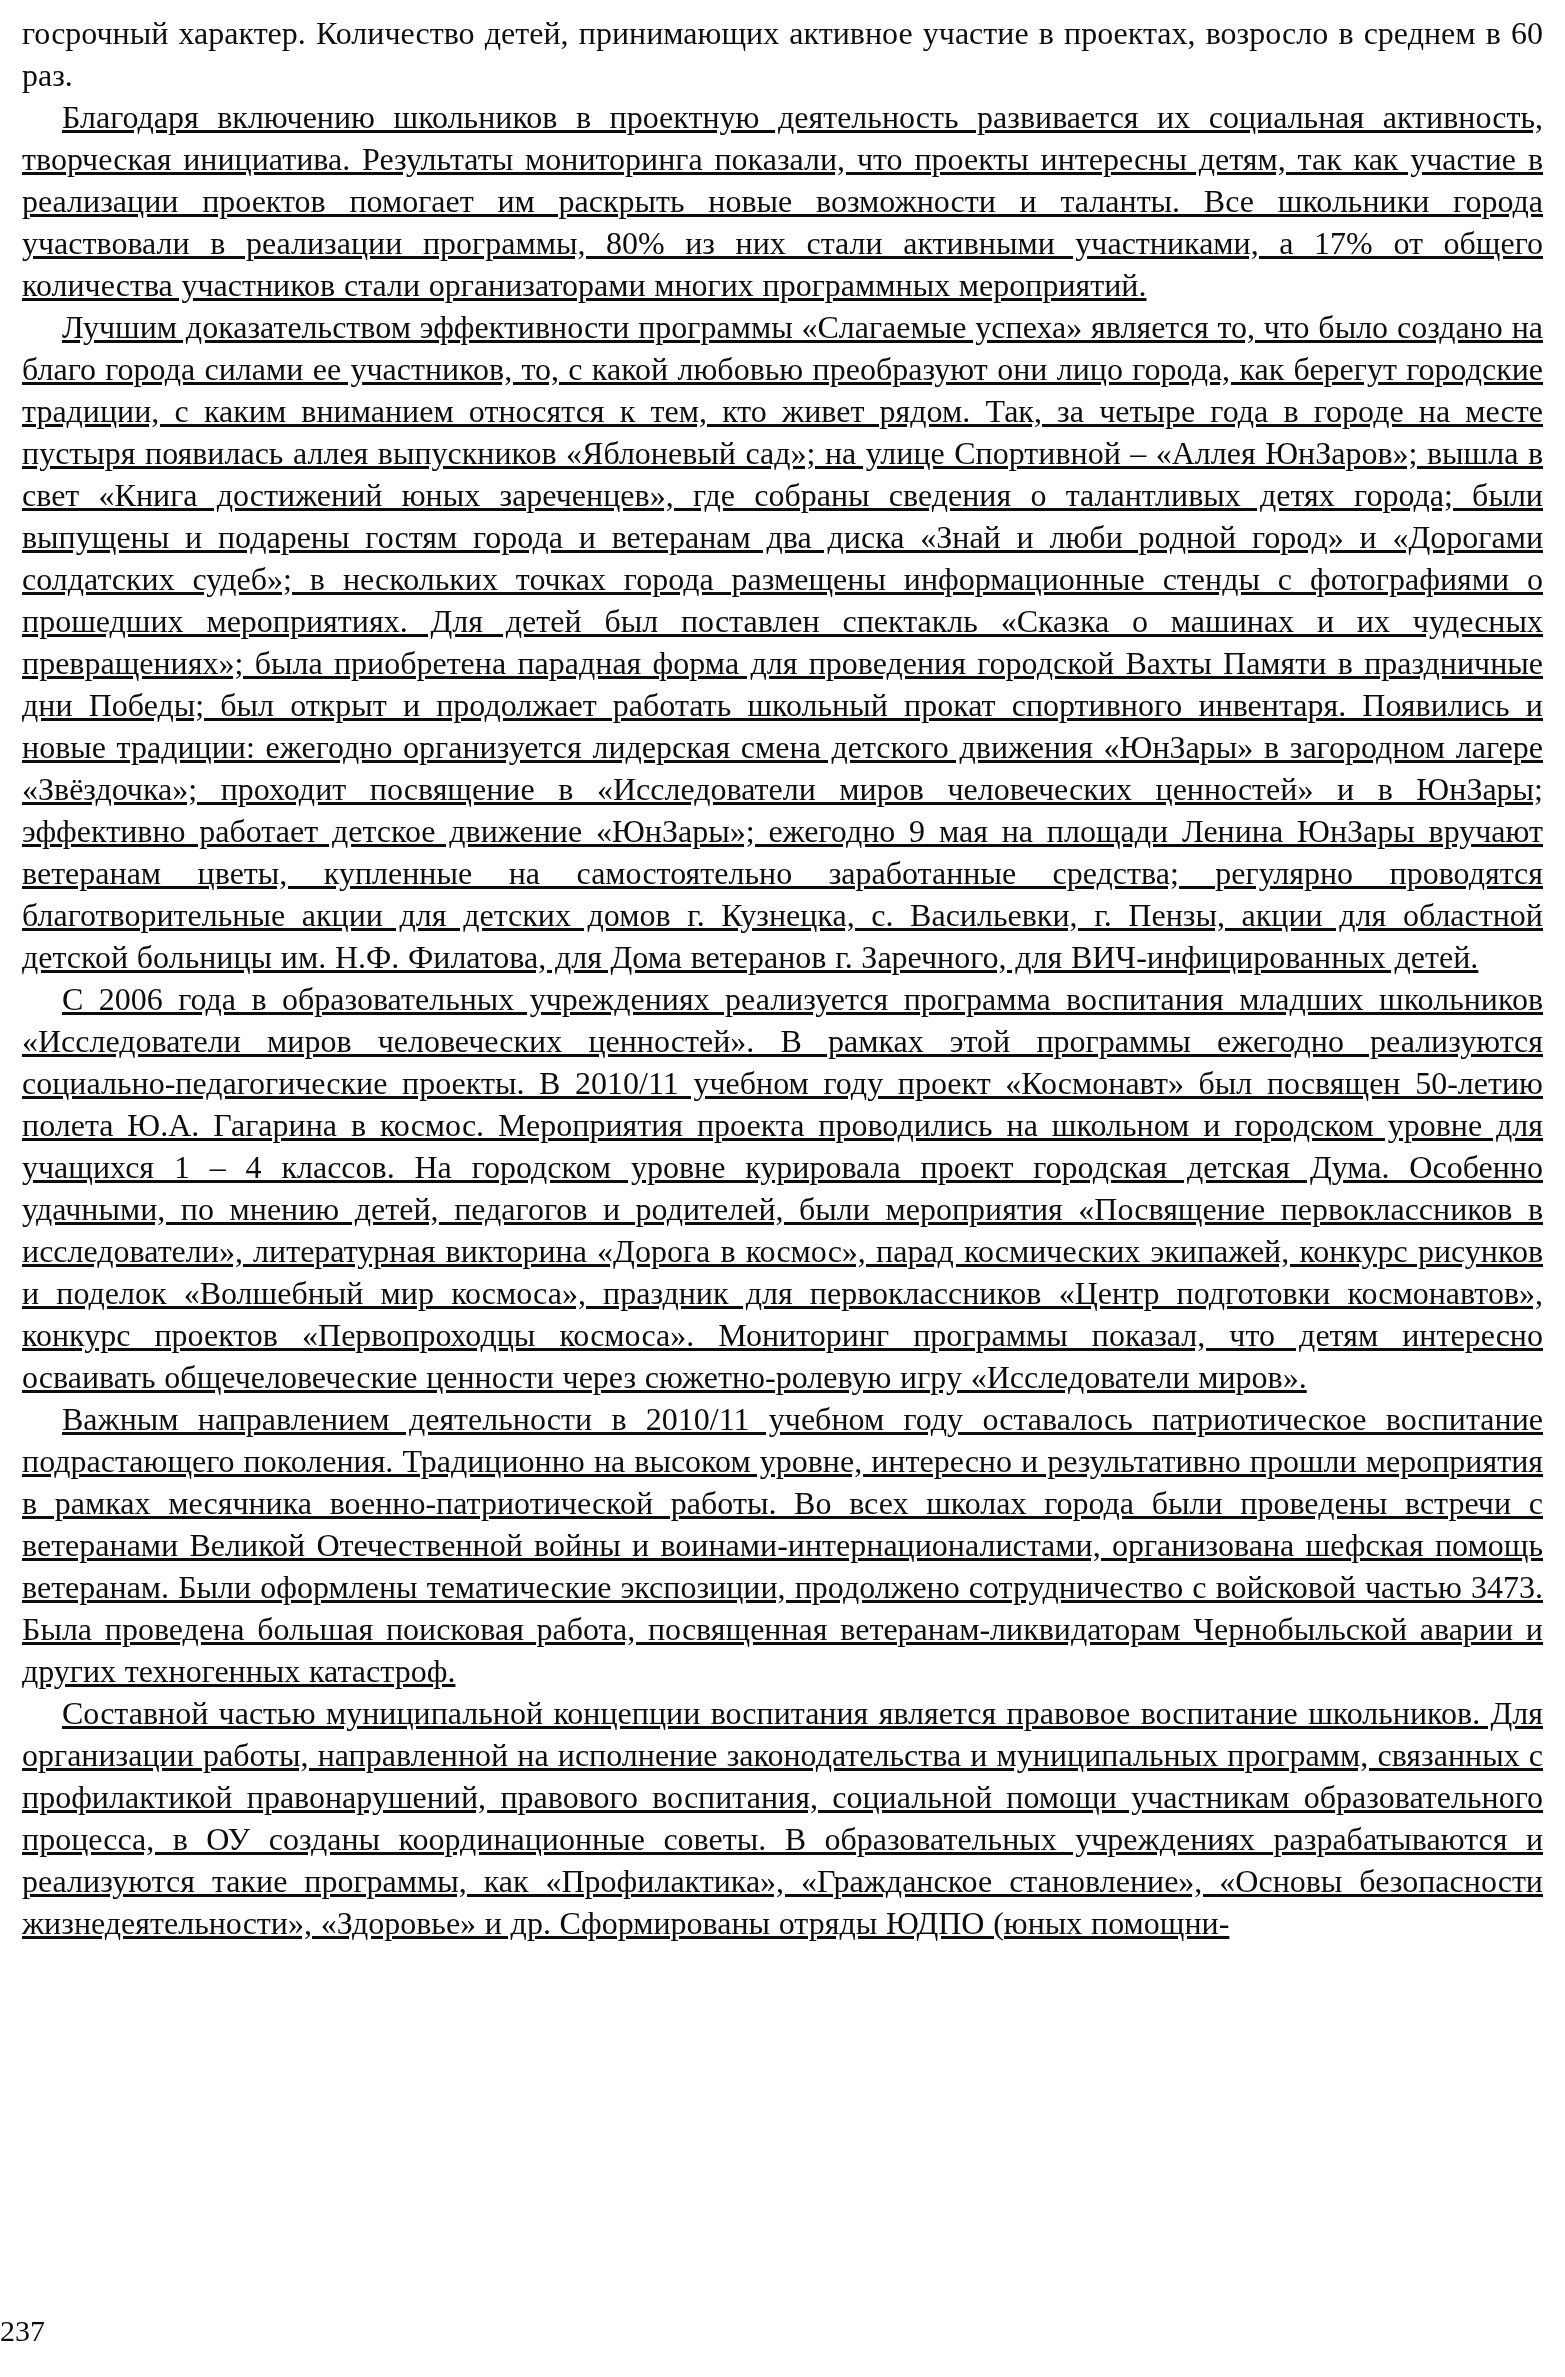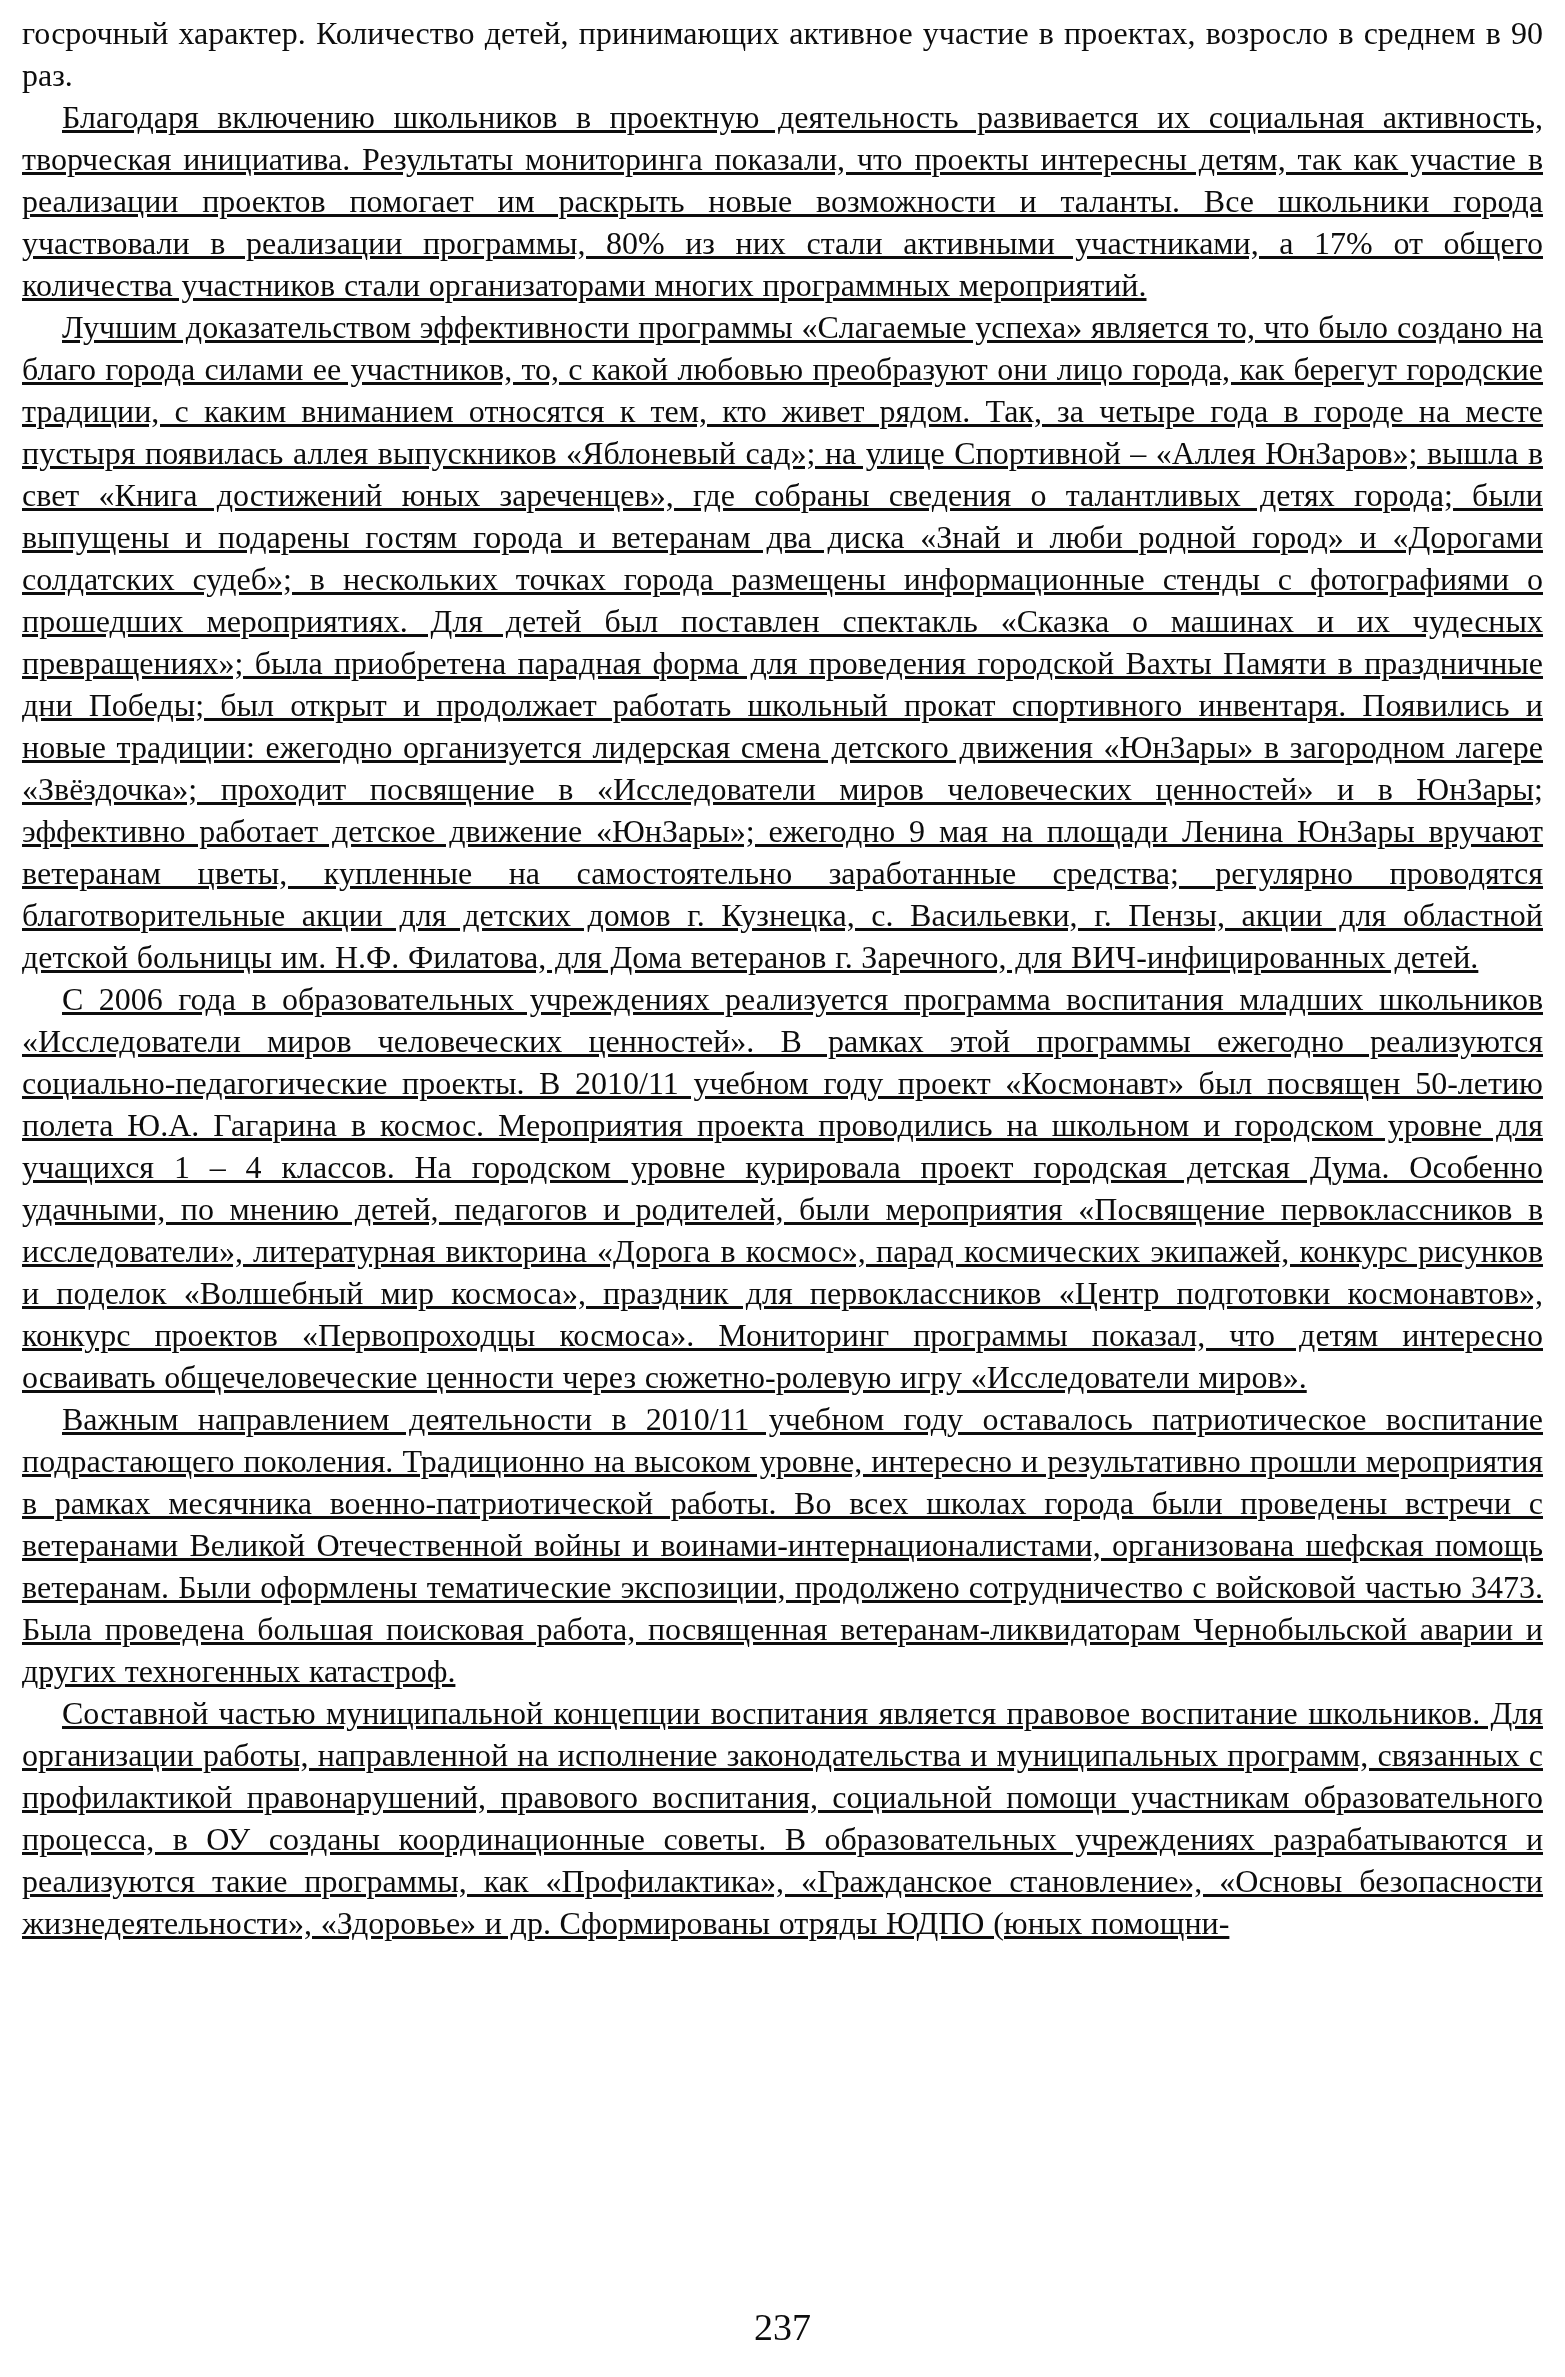--- a/index.html
+++ b/index.html
@@ -39,32 +39,31 @@
   
   .text-block p.ind {
     text-indent: 40px;
     text-decoration: underline;
   }
   .page-number {
     position: absolute;
     left: 0;
     right: 0;
     bottom: 31px;
-    text-align: center;
-    font-size: 38px;
+    font-size: 30px;
     line-height: 1;
     color: #0d0d0d;
   }
 </style>
 </head>
 <body>
 
 <div class="page">
   <div class="text-block">
-    <p class="cont">госрочный характер. Количество детей, принимающих активное участие в проектах, возросло в среднем в 90 раз.</p>
+    <p class="cont">госрочный характер. Количество детей, принимающих активное участие в проектах, возросло в среднем в 60 раз.</p>
     <p class="ind">Благодаря включению школьников в проектную деятельность развивается их социальная активность, творческая инициатива. Результаты мониторинга показали, что проекты интересны детям, так как участие в реализации проектов помогает им раскрыть новые возможности и таланты. Все школьники города участвовали в реализации программы, 80% из них стали активными участниками, а 17% от общего количества участников стали организаторами многих программных мероприятий.</p>
     <p class="ind">Лучшим доказательством эффективности программы «Слагаемые успеха» является то, что было создано на благо города силами ее участников, то, с какой любовью преобразуют они лицо города, как берегут городские традиции, с каким вниманием относятся к тем, кто живет рядом. Так, за четыре года в городе на месте пустыря появилась аллея выпускников «Яблоневый сад»; на улице Спортивной – «Аллея ЮнЗаров»; вышла в свет «Книга достижений юных зареченцев», где собраны сведения о талантливых детях города; были выпущены и подарены гостям города и ветеранам два диска «Знай и люби родной город» и «Дорогами солдатских судеб»; в нескольких точках города размещены информационные стенды с фотографиями о прошедших мероприятиях. Для детей был поставлен спектакль «Сказка о машинах и их чудесных превращениях»; была приобретена парадная форма для проведения городской Вахты Памяти в праздничные дни Победы; был открыт и продолжает работать школьный прокат спортивного инвентаря. Появились и новые традиции: ежегодно организуется лидерская смена детского движения «ЮнЗары» в загородном лагере «Звёздочка»; проходит посвящение в «Исследователи миров человеческих ценностей» и в ЮнЗары; эффективно работает детское движение «ЮнЗары»; ежегодно 9 мая на площади Ленина ЮнЗары вручают ветеранам цветы, купленные на самостоятельно заработанные средства; регулярно проводятся благотворительные акции для детских домов г. Кузнецка, с. Васильевки, г. Пензы, акции для областной детской больницы им. Н.Ф. Филатова, для Дома ветеранов г. Заречного, для ВИЧ-инфицированных детей.</p>
     <p class="ind">С 2006 года в образовательных учреждениях реализуется программа воспитания младших школьников «Исследователи миров человеческих ценностей». В рамках этой программы ежегодно реализуются социально-педагогические проекты. В 2010/11 учебном году проект «Космонавт» был посвящен 50-летию полета Ю.А. Гагарина в космос. Мероприятия проекта проводились на школьном и городском уровне для учащихся 1 – 4 классов. На городском уровне курировала проект городская детская Дума. Особенно удачными, по мнению детей, педагогов и родителей, были мероприятия «Посвящение первоклассников в исследователи», литературная викторина «Дорога в космос», парад космических экипажей, конкурс рисунков и поделок «Волшебный мир космоса», праздник для первоклассников «Центр подготовки космонавтов», конкурс проектов «Первопроходцы космоса». Мониторинг программы показал, что детям интересно осваивать общечеловеческие ценности через сюжетно-ролевую игру «Исследователи миров».</p>
     <p class="ind">Важным направлением деятельности в 2010/11 учебном году оставалось патриотическое воспитание подрастающего поколения. Традиционно на высоком уровне, интересно и результативно прошли мероприятия в рамках месячника военно-патриотической работы. Во всех школах города были проведены встречи с ветеранами Великой Отечественной войны и воинами-интернационалистами, организована шефская помощь ветеранам. Были оформлены тематические экспозиции, продолжено сотрудничество с войсковой частью 3473. Была проведена большая поисковая работа, посвященная ветеранам-ликвидаторам Чернобыльской аварии и других техногенных катастроф.</p>
     <p class="ind">Составной частью муниципальной концепции воспитания является правовое воспитание школьников. Для организации работы, направленной на исполнение законодательства и муниципальных программ, связанных с профилактикой правонарушений, правового воспитания, социальной помощи участникам образовательного процесса, в ОУ созданы координационные советы. В образовательных учреждениях разрабатываются и реализуются такие программы, как «Профилактика», «Гражданское становление», «Основы безопасности жизнедеятельности», «Здоровье» и др. Сформированы отряды ЮДПО (юных помощни-</p>
   </div>
   <div class="page-number">237</div>
 </div>
 
 

